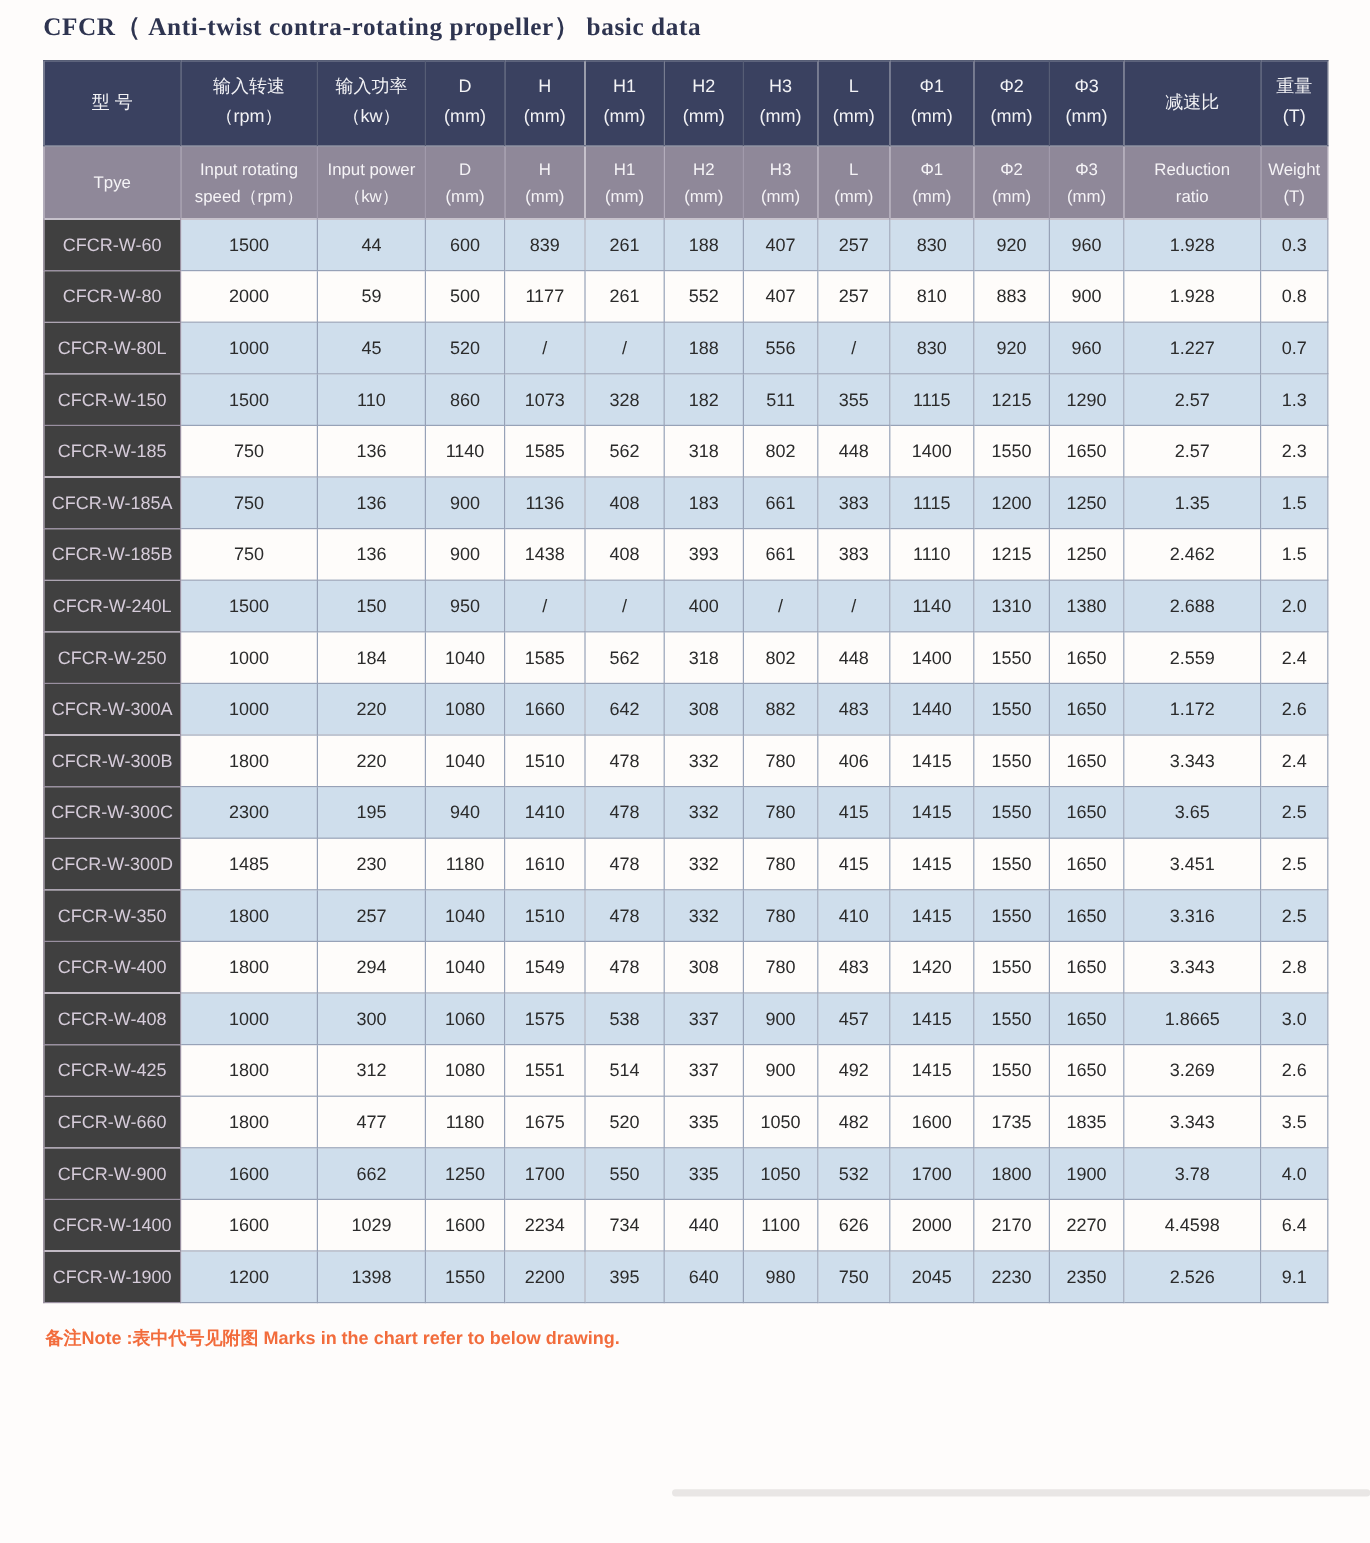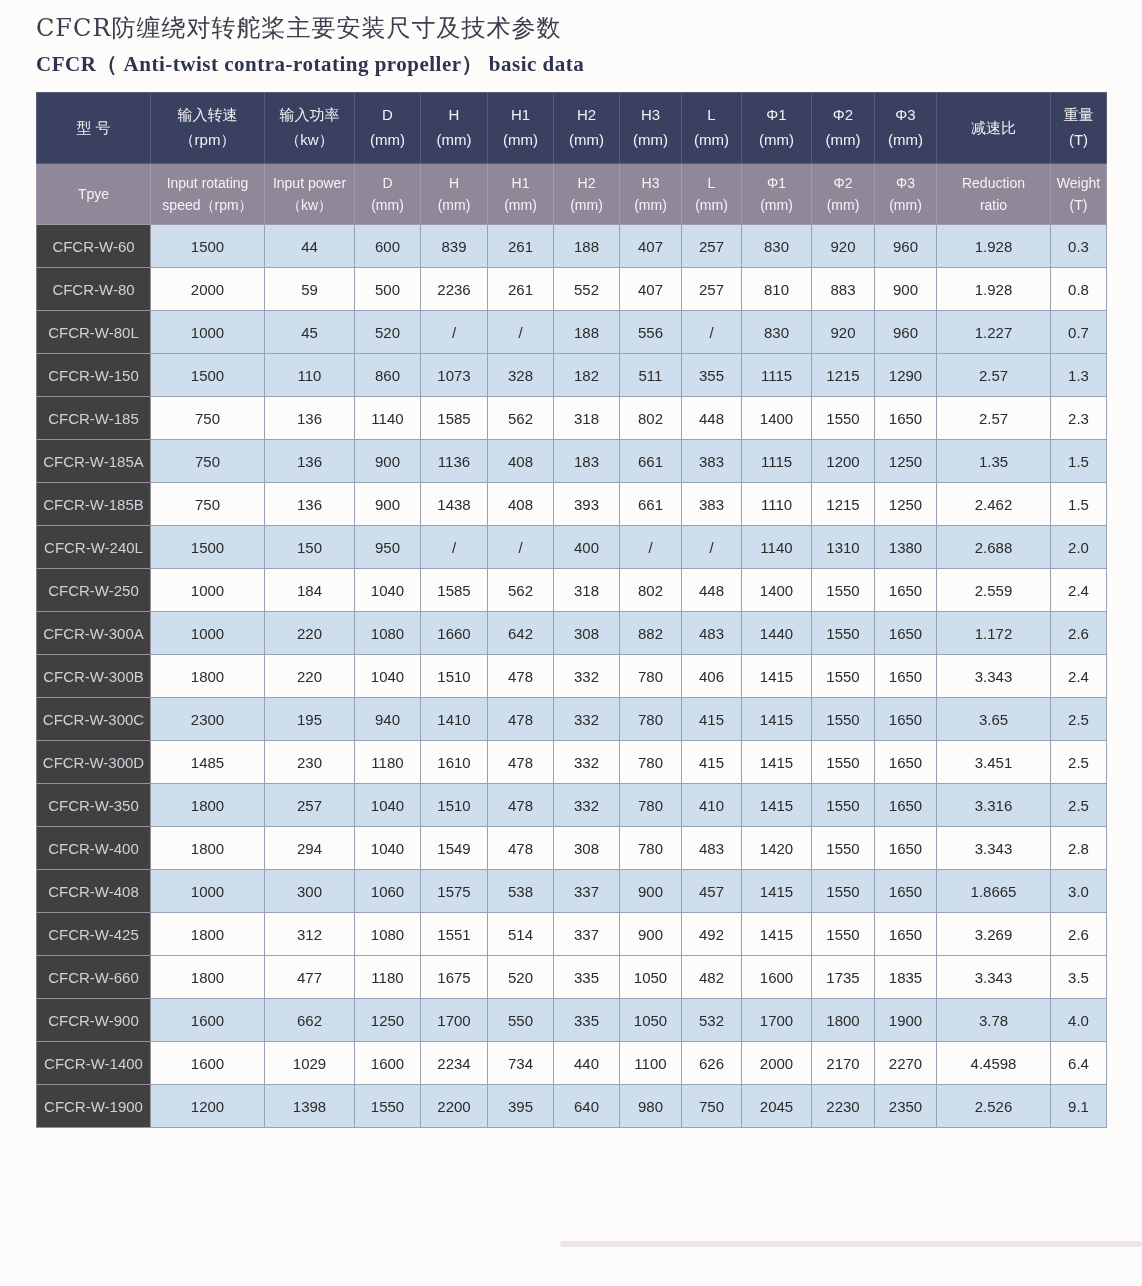--- a/index.html
+++ b/index.html
@@ -94,21 +94,20 @@
     border-radius:3px;
     background:#e9e6e5;
   }
 </style>
 </head>
 <body>
 
 <div class="page">
   <div class="content">
 
-    <h1 class="title-cn">CFCR防缠绕对转舵桨主要安装尺寸及技术参数</h1>
     <h2 class="title-en">CFCR（ Anti-twist contra-rotating propeller） basic data</h2>
 
     <table class="spec">
       <colgroup>
         <col style="width:114px">
           <col style="width:114px">
           <col style="width:90px">
         <col style="width:66px">
           <col style="width:67px">
           <col style="width:66px">
@@ -251,21 +250,21 @@
             <td class="val">920</td>
             <td class="val">960</td>
             <td class="val">1.928</td>
             <td class="val">0.3</td>
           </tr>
           <tr class="r-white">
             <td class="model-cell">CFCR-W-80</td>
             <td class="val">2000</td>
             <td class="val">59</td>
             <td class="val">500</td>
-            <td class="val">2236</td>
+            <td class="val">1177</td>
             <td class="val">261</td>
             <td class="val">552</td>
             <td class="val">407</td>
             <td class="val">257</td>
             <td class="val">810</td>
             <td class="val">883</td>
             <td class="val">900</td>
             <td class="val">1.928</td>
             <td class="val">0.8</td>
           </tr>
@@ -569,16 +568,17 @@
             <td class="val">750</td>
             <td class="val">2045</td>
             <td class="val">2230</td>
             <td class="val">2350</td>
             <td class="val">2.526</td>
             <td class="val">9.1</td>
           </tr>
         </tbody>
     </table>
 
+    <p class="note">备注Note :表中代号见附图 Marks in the chart refer to below drawing.</p>
   </div>
 
   <div class="bottom-strip"></div>
 </div>
 
 </body></html>

